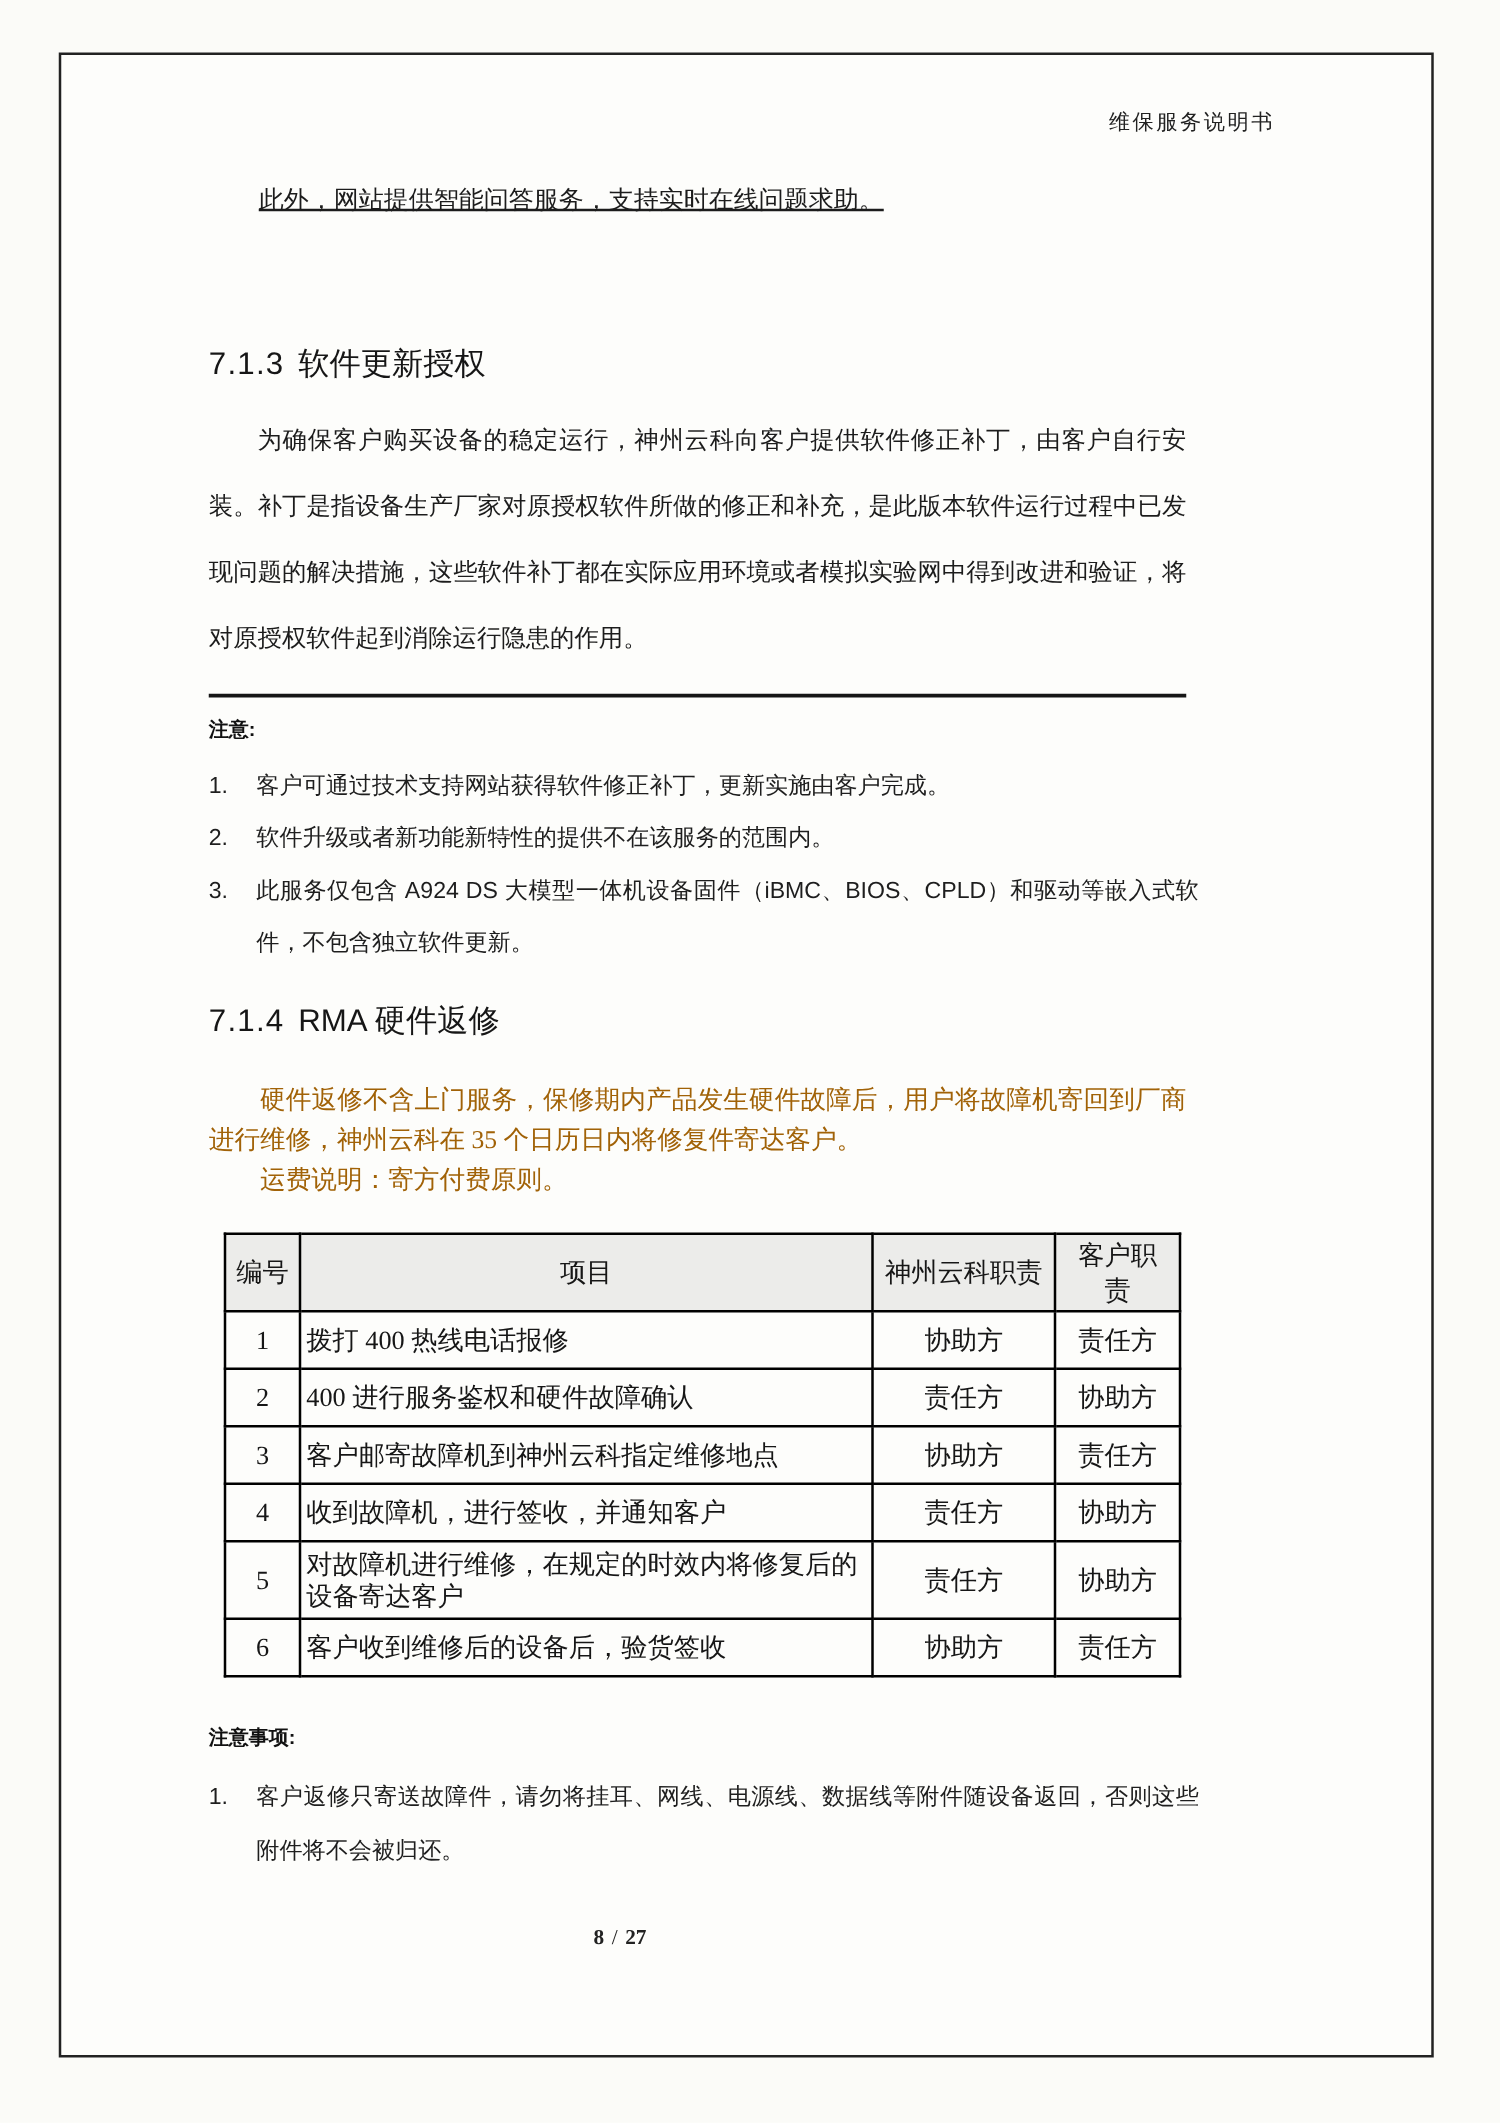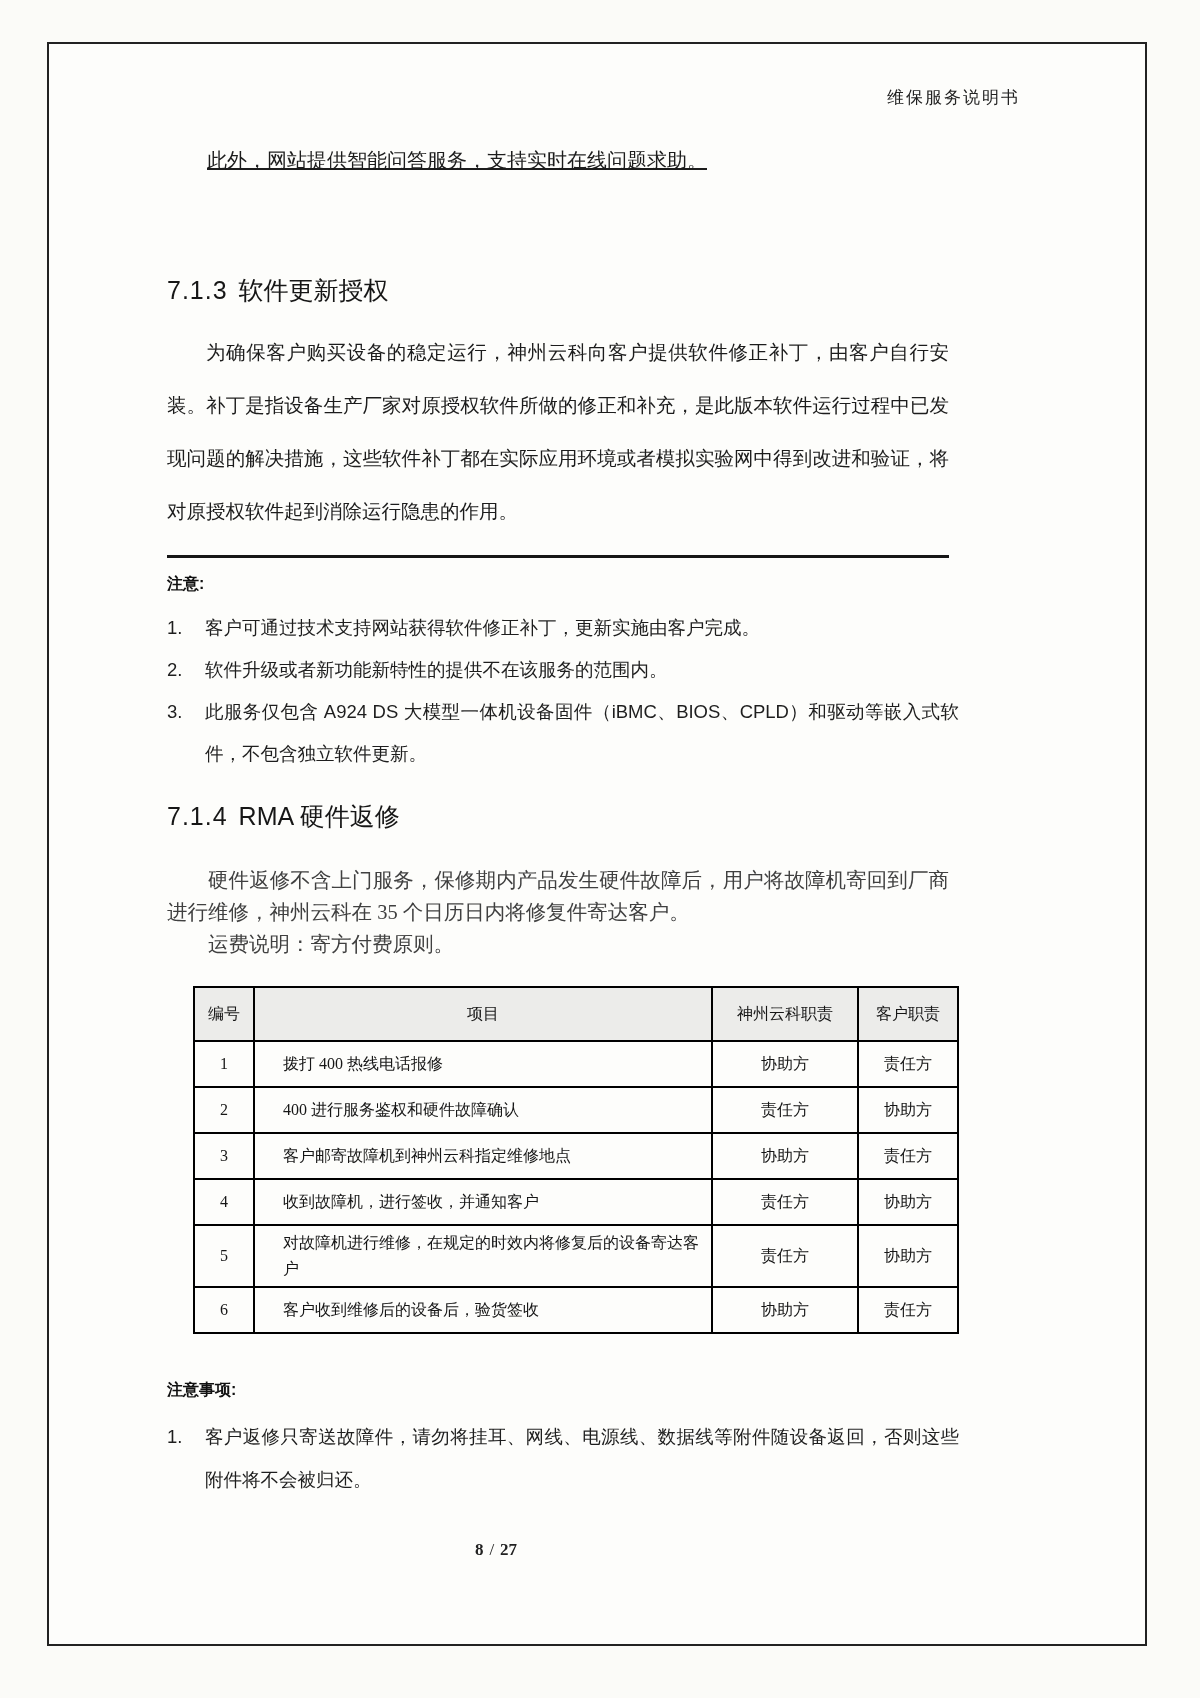--- a/index.html
+++ b/index.html
@@ -39,38 +39,38 @@
   .lbl-714{top:1380px;}
   .note-list{position:absolute;left:167px;font-size:18.5px;color:#1e1e1e;}
   .list-713{top:607px;width:792px;line-height:42px;}
   .list-714{top:1415px;width:792px;line-height:43px;}
   .note-item{display:flex;}
   .note-item .num{flex:0 0 38px;}
   .note-item .txt{flex:1;text-align:justify;text-justify:inter-ideograph;}
   .para-714{
     position:absolute;left:167px;top:864px;width:782px;
     font-family:"Liberation Serif","DejaVu Serif",serif;
-    font-size:20.5px;line-height:32px;color:#404040;
+    font-size:20.5px;line-height:32px;color:#a16207;
   }
   .para-714 .j{text-indent:2em;text-align:justify;text-justify:inter-ideograph;}
   .para-714 .s{text-indent:2em;}
   table.rma{
-    position:absolute;left:193px;top:986px;
+    position:absolute;left:179px;top:986px;
     width:764px;border-collapse:collapse;
     font-family:"Liberation Serif","DejaVu Serif",serif;
-    font-size:16px;color:#161616;table-layout:fixed;
+    font-size:21px;color:#161616;table-layout:fixed;
   }
   table.rma th,table.rma td{
     border:2px solid #000;
     vertical-align:middle;
     padding:2px 8px;box-sizing:border-box;
   }
   table.rma th{background:#ececea;font-weight:normal;text-align:center;height:54px;}
   table.rma td{height:46px;text-align:center;}
-  table.rma td.item{text-align:left;padding-left:28px;line-height:26px;}
+  table.rma td.item{text-align:left;padding-left:4px;line-height:26px;}
   table.rma tr.tall td{height:62px;}
   .footer{
     position:absolute;left:0;top:1540px;width:992px;
     text-align:center;
     font-family:"Liberation Serif","DejaVu Serif",serif;
     font-size:17px;font-weight:bold;color:#222;
   }
   .footer .sep{font-weight:normal;margin:0 6px;}
 </style>
 </head>

